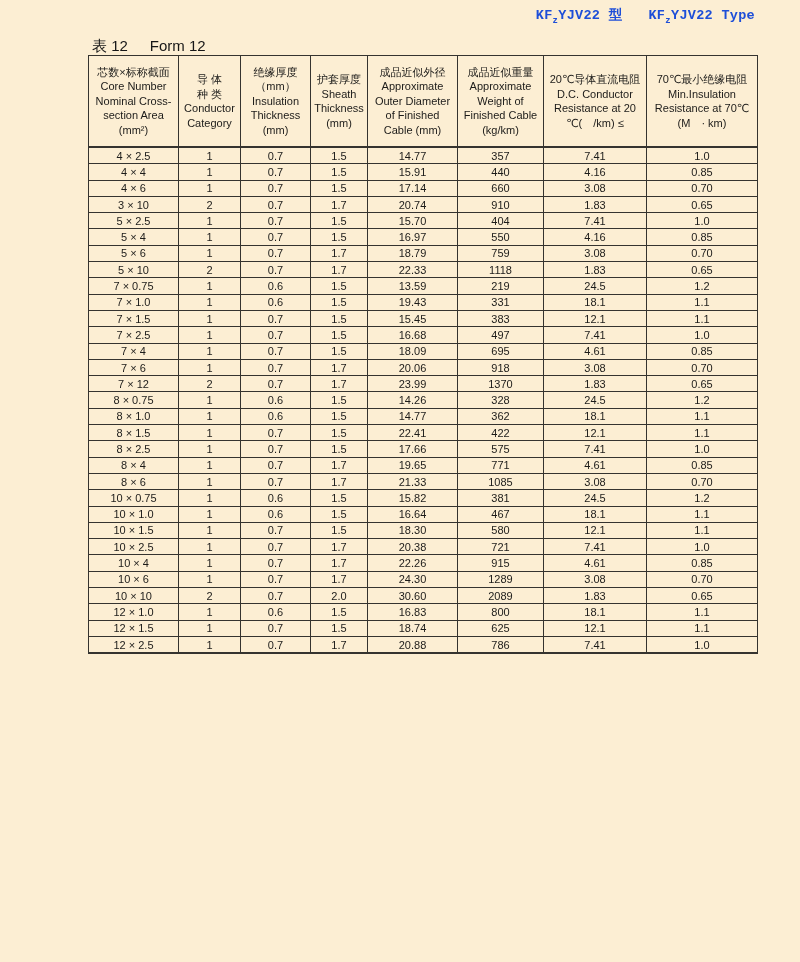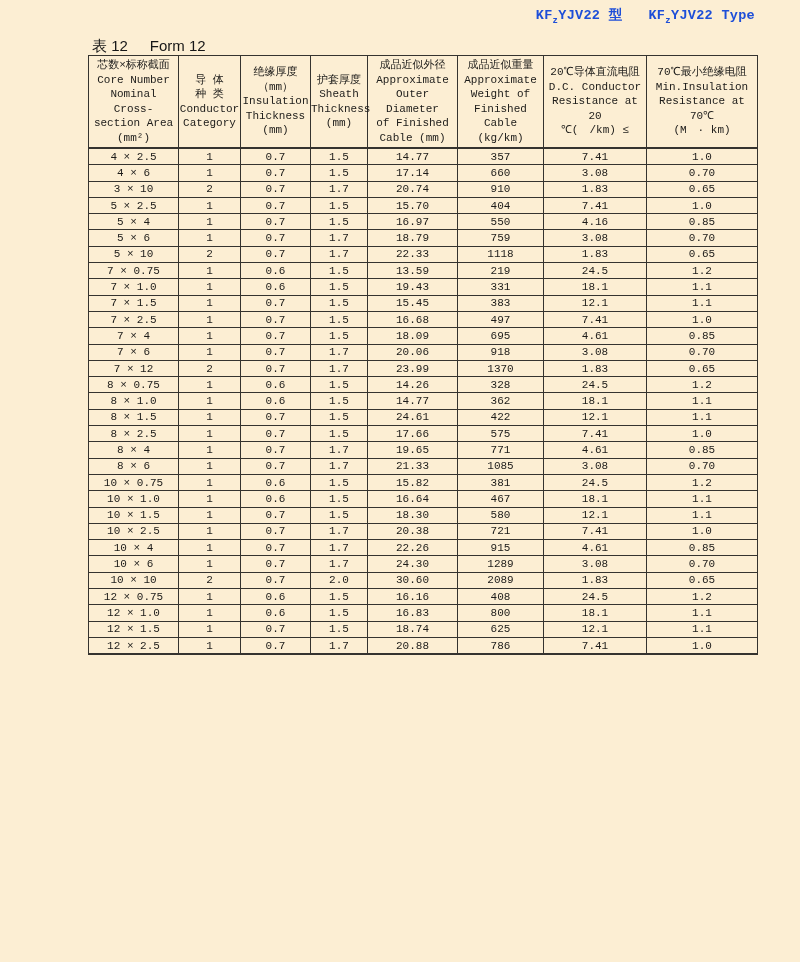--- a/index.html
+++ b/index.html
@@ -37,21 +37,21 @@
     width:669px;
     border-collapse:collapse;
     table-layout:fixed;
     background:#FCEED3;
   }
   table.spec,
   table.spec th,
   table.spec td{
     border:1px solid #35332F;
   }
-  table.spec{border-bottom:2.5px solid #35332F;font-family:Liberation Mono, monospace;}
+  table.spec{border-bottom:2.5px solid #35332F;}
   table.spec th{
     border-bottom-width:2px;
     font-weight:normal;
     font-size:11px;
     line-height:14.5px;
     white-space:pre-line;
     text-align:center;
     vertical-align:middle;
     padding:2px 0;
     height:86px;
@@ -135,20 +135,30 @@
         <td>4 × 2.5</td>
         <td>1</td>
         <td>0.7</td>
         <td>1.5</td>
         <td>14.77</td>
         <td>357</td>
         <td>7.41</td>
         <td>1.0</td>
       </tr>
       <tr>
+        <td>4 × 4</td>
+        <td>1</td>
+        <td>0.7</td>
+        <td>1.5</td>
+        <td>15.91</td>
+        <td>440</td>
+        <td>4.16</td>
+        <td>0.85</td>
+      </tr>
+      <tr>
         <td>4 × 6</td>
         <td>1</td>
         <td>0.7</td>
         <td>1.5</td>
         <td>17.14</td>
         <td>660</td>
         <td>3.08</td>
         <td>0.70</td>
       </tr>
       <tr>
@@ -289,21 +299,21 @@
         <td>14.77</td>
         <td>362</td>
         <td>18.1</td>
         <td>1.1</td>
       </tr>
       <tr>
         <td>8 × 1.5</td>
         <td>1</td>
         <td>0.7</td>
         <td>1.5</td>
-        <td>24.61</td>
+        <td>22.41</td>
         <td>422</td>
         <td>12.1</td>
         <td>1.1</td>
       </tr>
       <tr>
         <td>8 × 2.5</td>
         <td>1</td>
         <td>0.7</td>
         <td>1.5</td>
         <td>17.66</td>
@@ -395,30 +405,20 @@
         <td>10 × 10</td>
         <td>2</td>
         <td>0.7</td>
         <td>2.0</td>
         <td>30.60</td>
         <td>2089</td>
         <td>1.83</td>
         <td>0.65</td>
       </tr>
       <tr>
-        <td>12 × 0.75</td>
-        <td>1</td>
-        <td>0.6</td>
-        <td>1.5</td>
-        <td>16.16</td>
-        <td>408</td>
-        <td>24.5</td>
-        <td>1.2</td>
-      </tr>
-      <tr>
         <td>12 × 1.0</td>
         <td>1</td>
         <td>0.6</td>
         <td>1.5</td>
         <td>16.83</td>
         <td>800</td>
         <td>18.1</td>
         <td>1.1</td>
       </tr>
       <tr>

